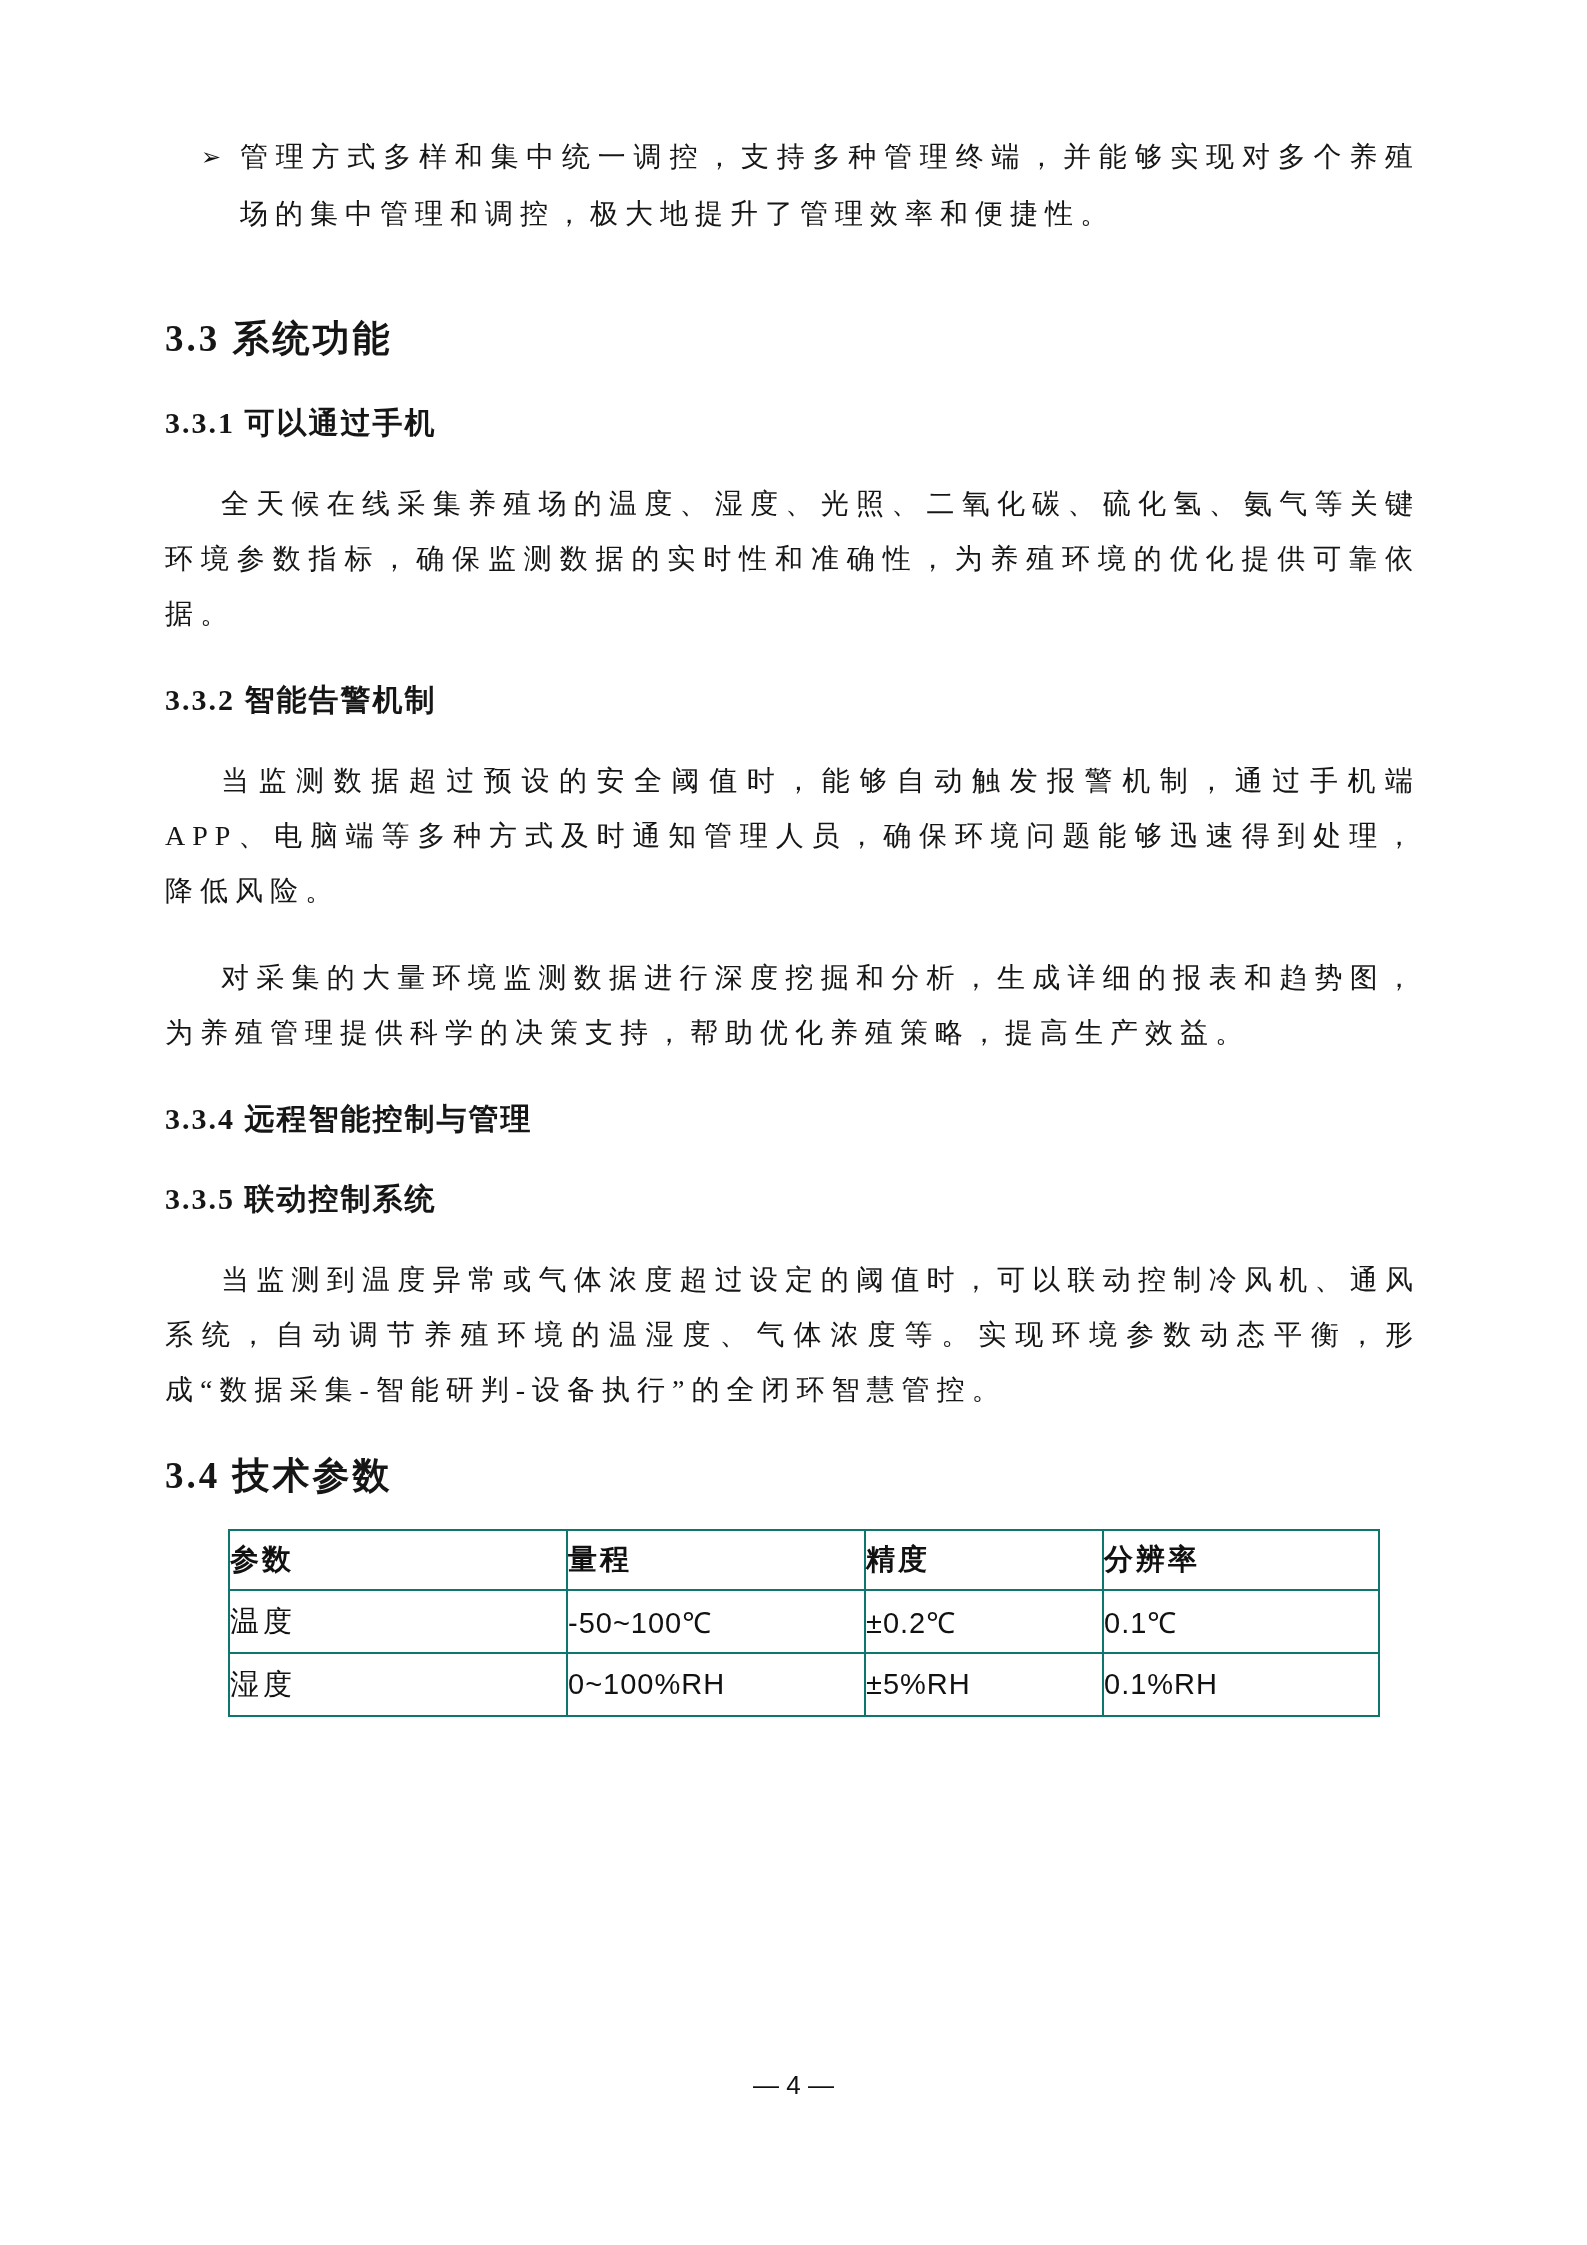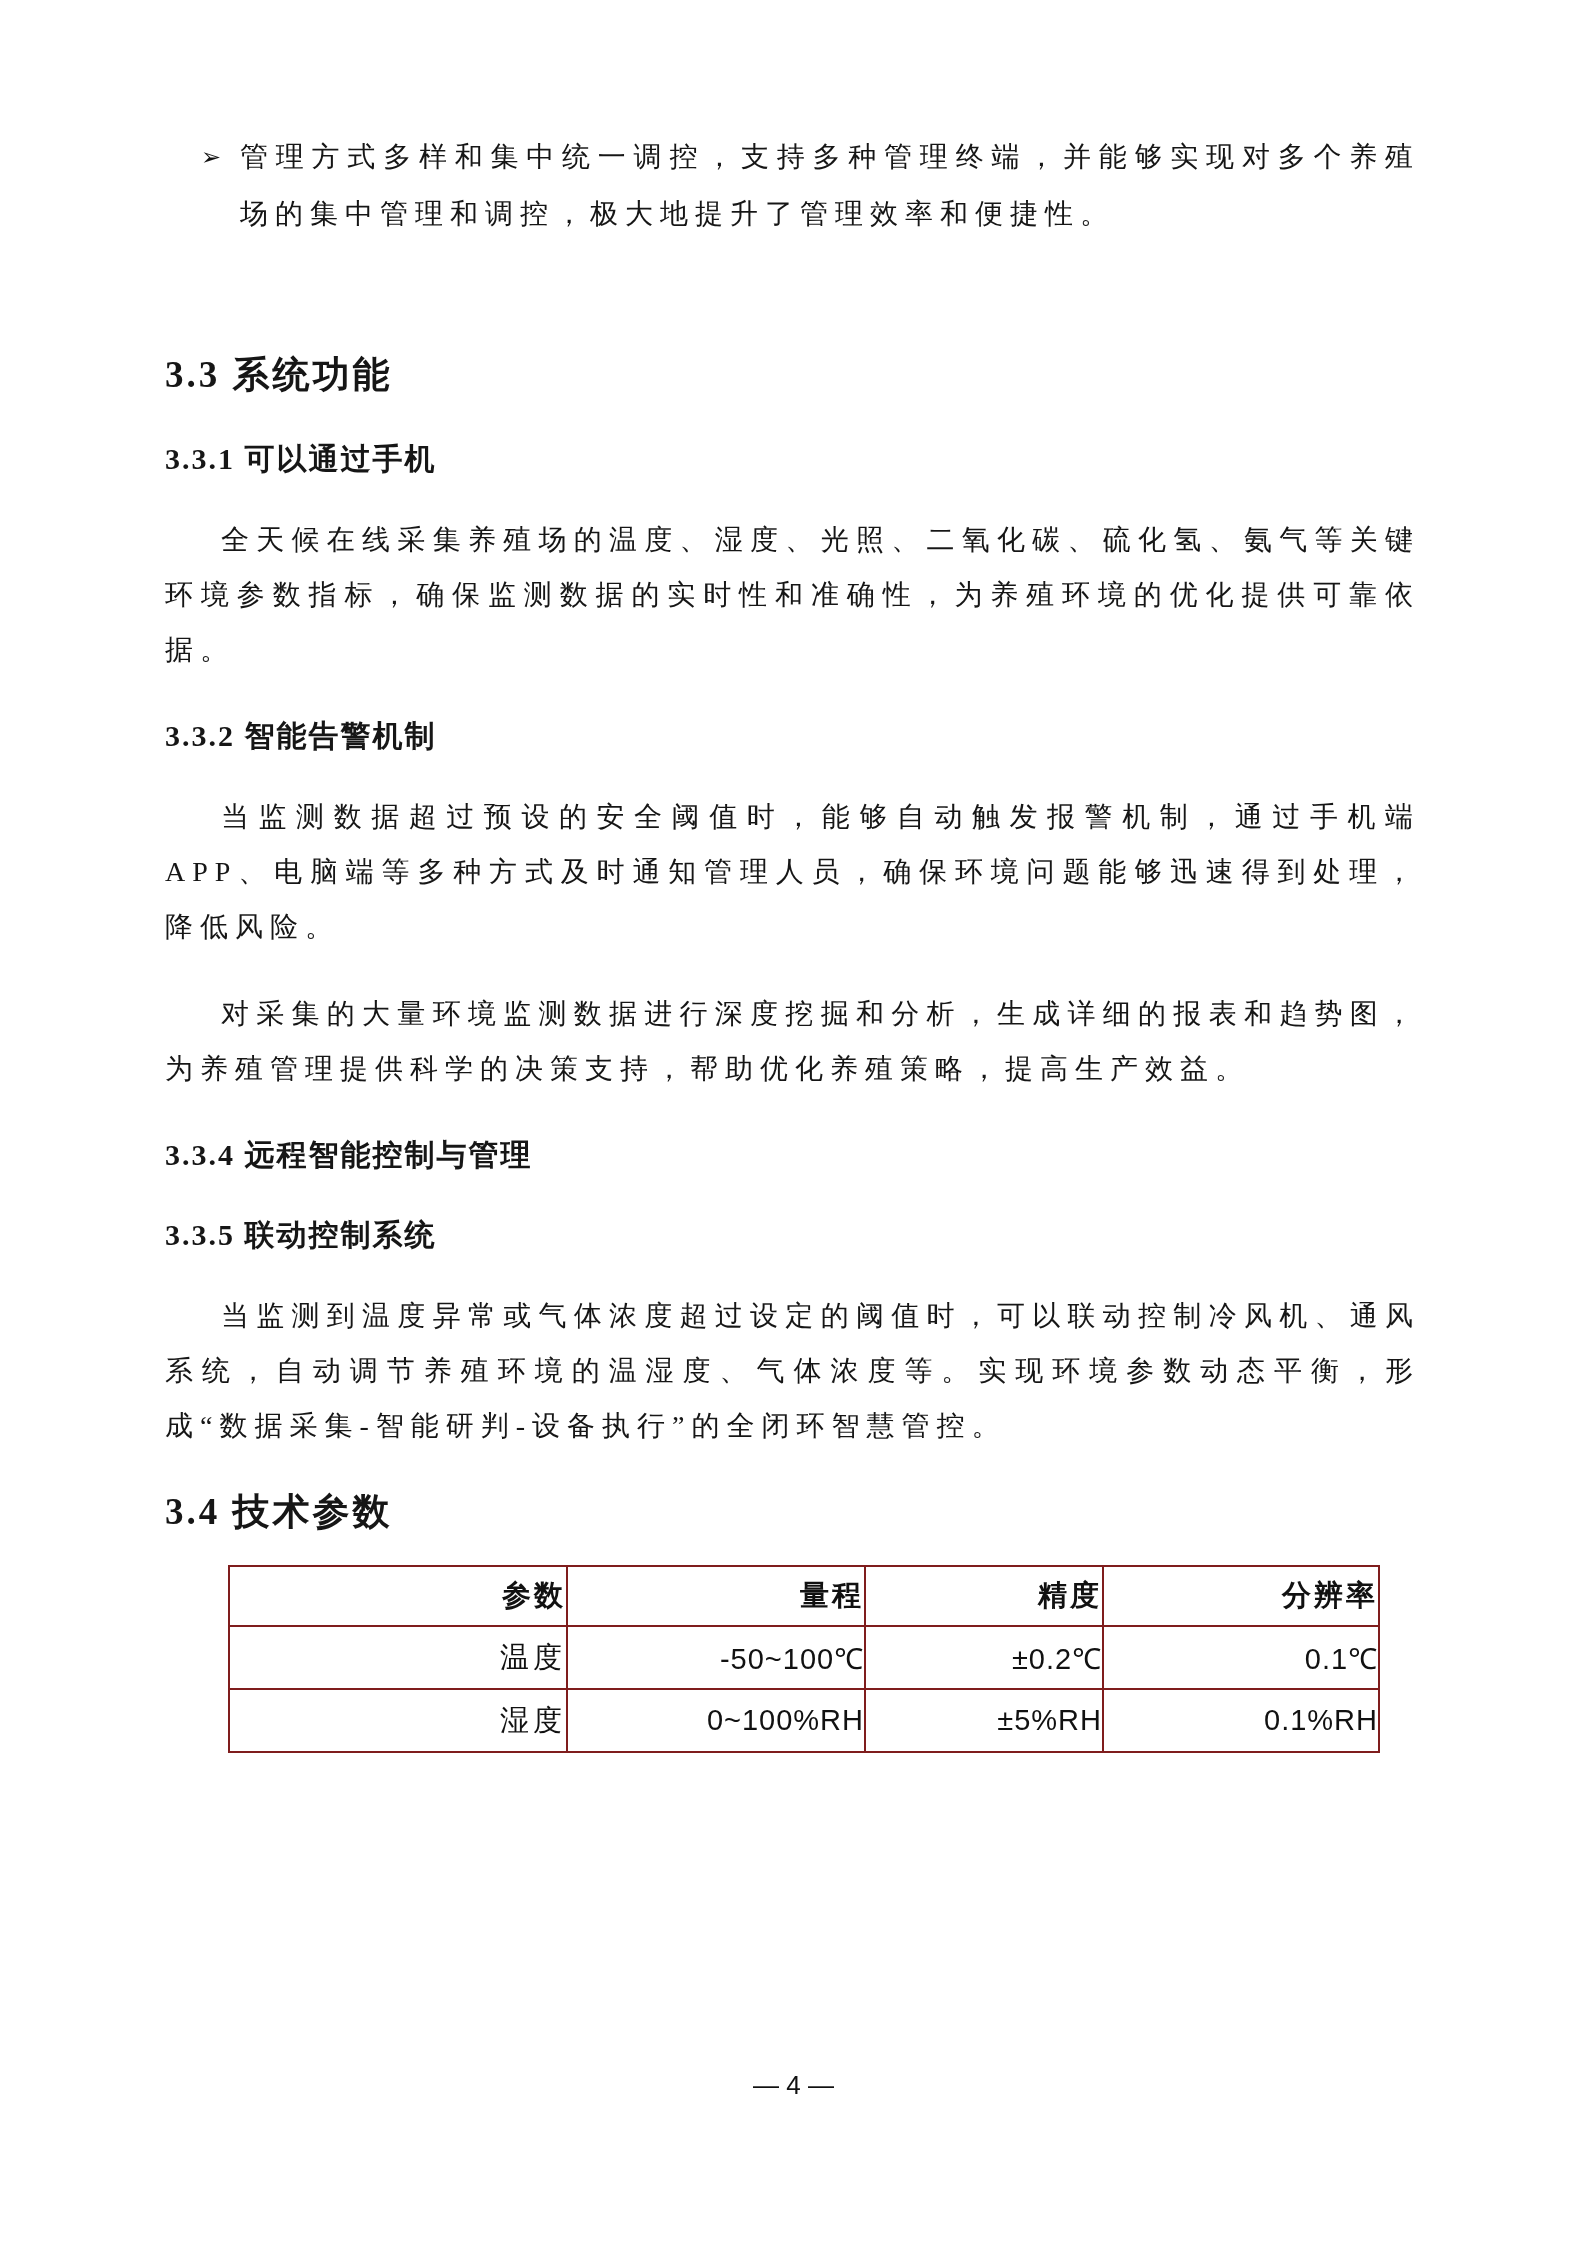--- a/index.html
+++ b/index.html
@@ -39,21 +39,21 @@
     letter-spacing: 0;
     color: #111;
   }
   .h2 {
     font-size: 37px;
     font-weight: bold;
     letter-spacing: 3px;
     line-height: 50px;
     margin: 0;
   }
-  .h2-33 { margin-top: 108px; }
+  .h2-33 { margin-top: 72px; }
   .h2-34 { margin-top: 34px; }
   .h3 {
     font-size: 30px;
     font-weight: bold;
     letter-spacing: 2px;
     line-height: 42px;
     margin: 38px 0 0 0;
   }
   .para {
     font-size: 28px;
@@ -67,22 +67,22 @@
     margin: 28px 0 0 63px;
     width: 1150px;
     border-collapse: collapse;
     table-layout: fixed;
   }
   .spec-table col.c1 { width: 338px; }
   .spec-table col.c2 { width: 298px; }
   .spec-table col.c3 { width: 238px; }
   .spec-table col.c4 { width: 276px; }
   .spec-table th, .spec-table td {
-    border: 2px solid #7f1d1d;
-    text-align: right;
+    border: 2px solid #0f766e;
+    text-align: left;
     vertical-align: middle;
     padding: 0;
   }
   .spec-table th {
     height: 58px;
     font-size: 29px;
     font-weight: bold;
     letter-spacing: 3px;
     font-family: "Liberation Sans", sans-serif;
     color: #111;

